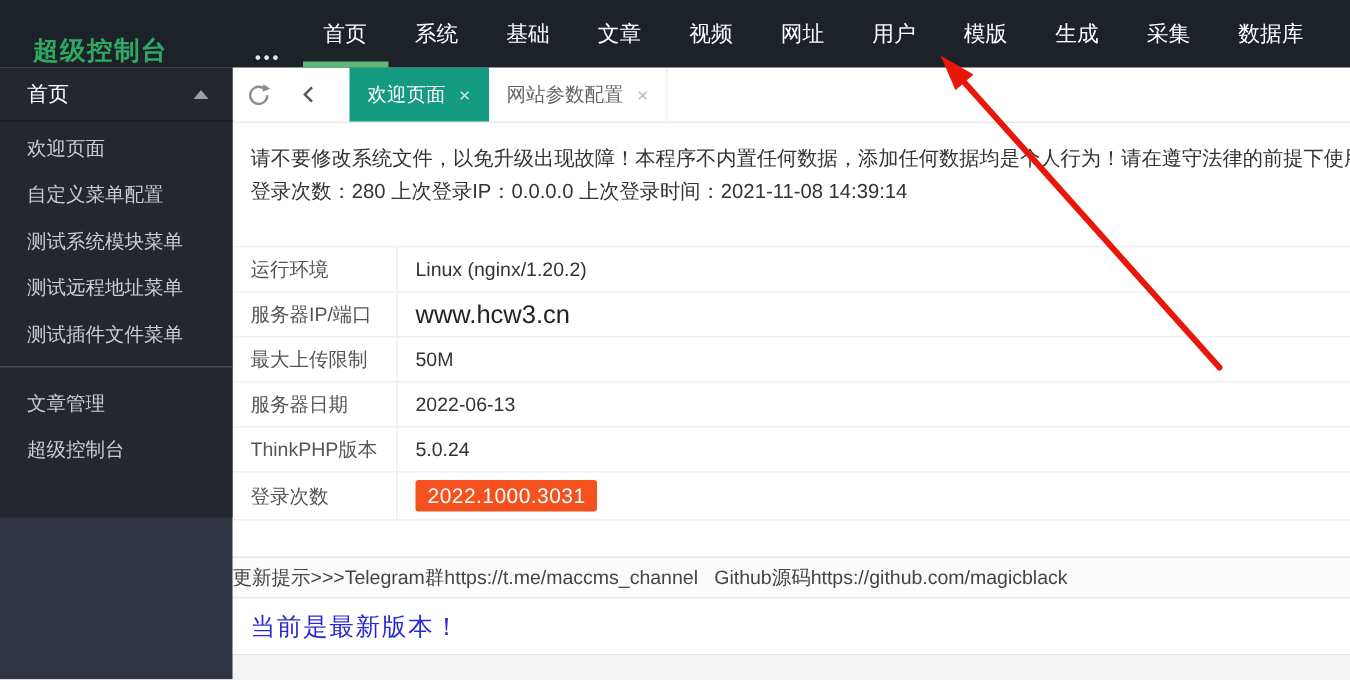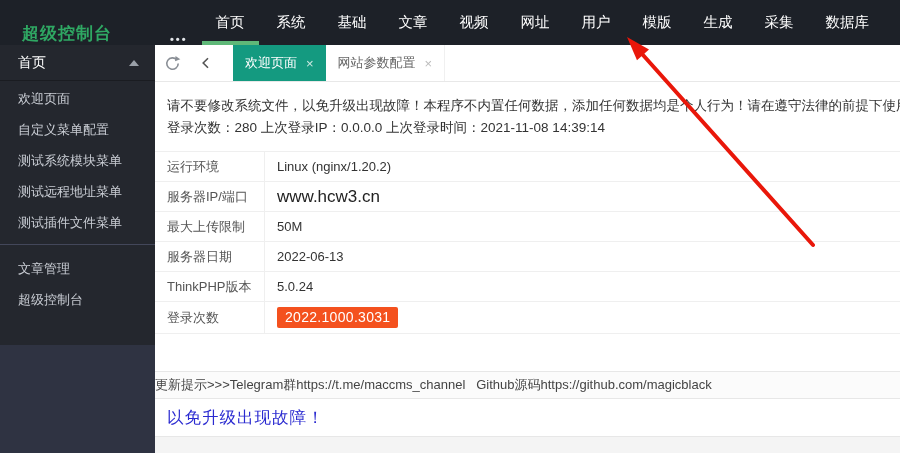--- a/index.html
+++ b/index.html
@@ -32,21 +32,21 @@
   .tab{ display:flex; align-items:center; gap:9px; padding:0 12px; font-size:13px; color:#666; cursor:pointer; border-right:1px solid #f0f0f0; white-space:nowrap;}
   .tab .x{ font-size:13px; color:#bbb; line-height:1; }
   .tab.active{ background:#149a80; color:#fff; border-right:none; }
   .tab.active .x{ color:#cfe9e2; }
 
   
   .content{ position:absolute; left:155px; top:82px; width:745px; height:371px; background:#fff; }
   .notice{ padding:13px 16px 0 12px; color:#333; font-size:13.5px; line-height:22px; }
   .notice div{ white-space:nowrap; }
 
-  .info-table{ position:absolute; left:0; top:69px; width:745px; border-top:1px solid #efefef; }
+  .info-table{ position:absolute; left:0; top:82px; width:745px; border-top:1px solid #efefef; }
   .trow{ display:flex; height:30px; border-bottom:1px solid #efefef; align-items:center; }
   .trow.tall{ height:32px; }
   .tlabel{ width:110px; padding-left:12px; color:#555; font-size:13px; align-self:stretch; display:flex; align-items:center; border-right:1px solid #efefef; white-space:nowrap;}
   .tvalue{ padding-left:12px; color:#333; font-size:13px; white-space:nowrap;}
   .tvalue.big{ font-size:17px; color:#222; }
   .badge{ display:inline-block; background:#f4511e; color:#fff; font-size:14px; padding:2px 8px 3px; border-radius:2px; letter-spacing:.3px;}
 
   .update-band{ position:absolute; left:0; top:289px; width:745px; height:28px; background:#fbfbfb; border-top:1px solid #e7e7e7; border-bottom:1px solid #e7e7e7; display:flex; align-items:center; padding-left:0; color:#444; font-size:13px; white-space:pre; overflow:hidden;}
   .latest-row{ position:absolute; left:0; top:317px; width:745px; height:38px; border-bottom:1px solid #e7e7e7; display:flex; align-items:center; padding-left:12px; }
   .latest-text{ color:#2a2ad0; font-size:16.5px; letter-spacing:1px; white-space:nowrap;}
@@ -154,21 +154,21 @@
         <div class="tlabel">登录次数</div>
         <div class="tvalue">
           <span class="badge">2022.1000.3031</span>
         </div>
       </div>
     </div>
 
     <div class="update-band">更新提示&gt;&gt;&gt;Telegram群https://t.me/maccms_channel   Github源码https://github.com/magicblack</div>
 
     <div class="latest-row">
-      <span class="latest-text">以免升级出现故障！</span>
+      <span class="latest-text">当前是最新版本！</span>
     </div>
 
     <div class="bottom-gray"></div>
   </main>
 
   <svg class="arrow-overlay" viewBox="0 0 900 453">
     <line x1="813" y1="245" x2="643" y2="55" stroke="#e9170a" stroke-width="4" stroke-linecap="round"></line>
     <polygon points="627,37 649,49.6 637,60.2" fill="#e9170a"></polygon>
   </svg>
 

